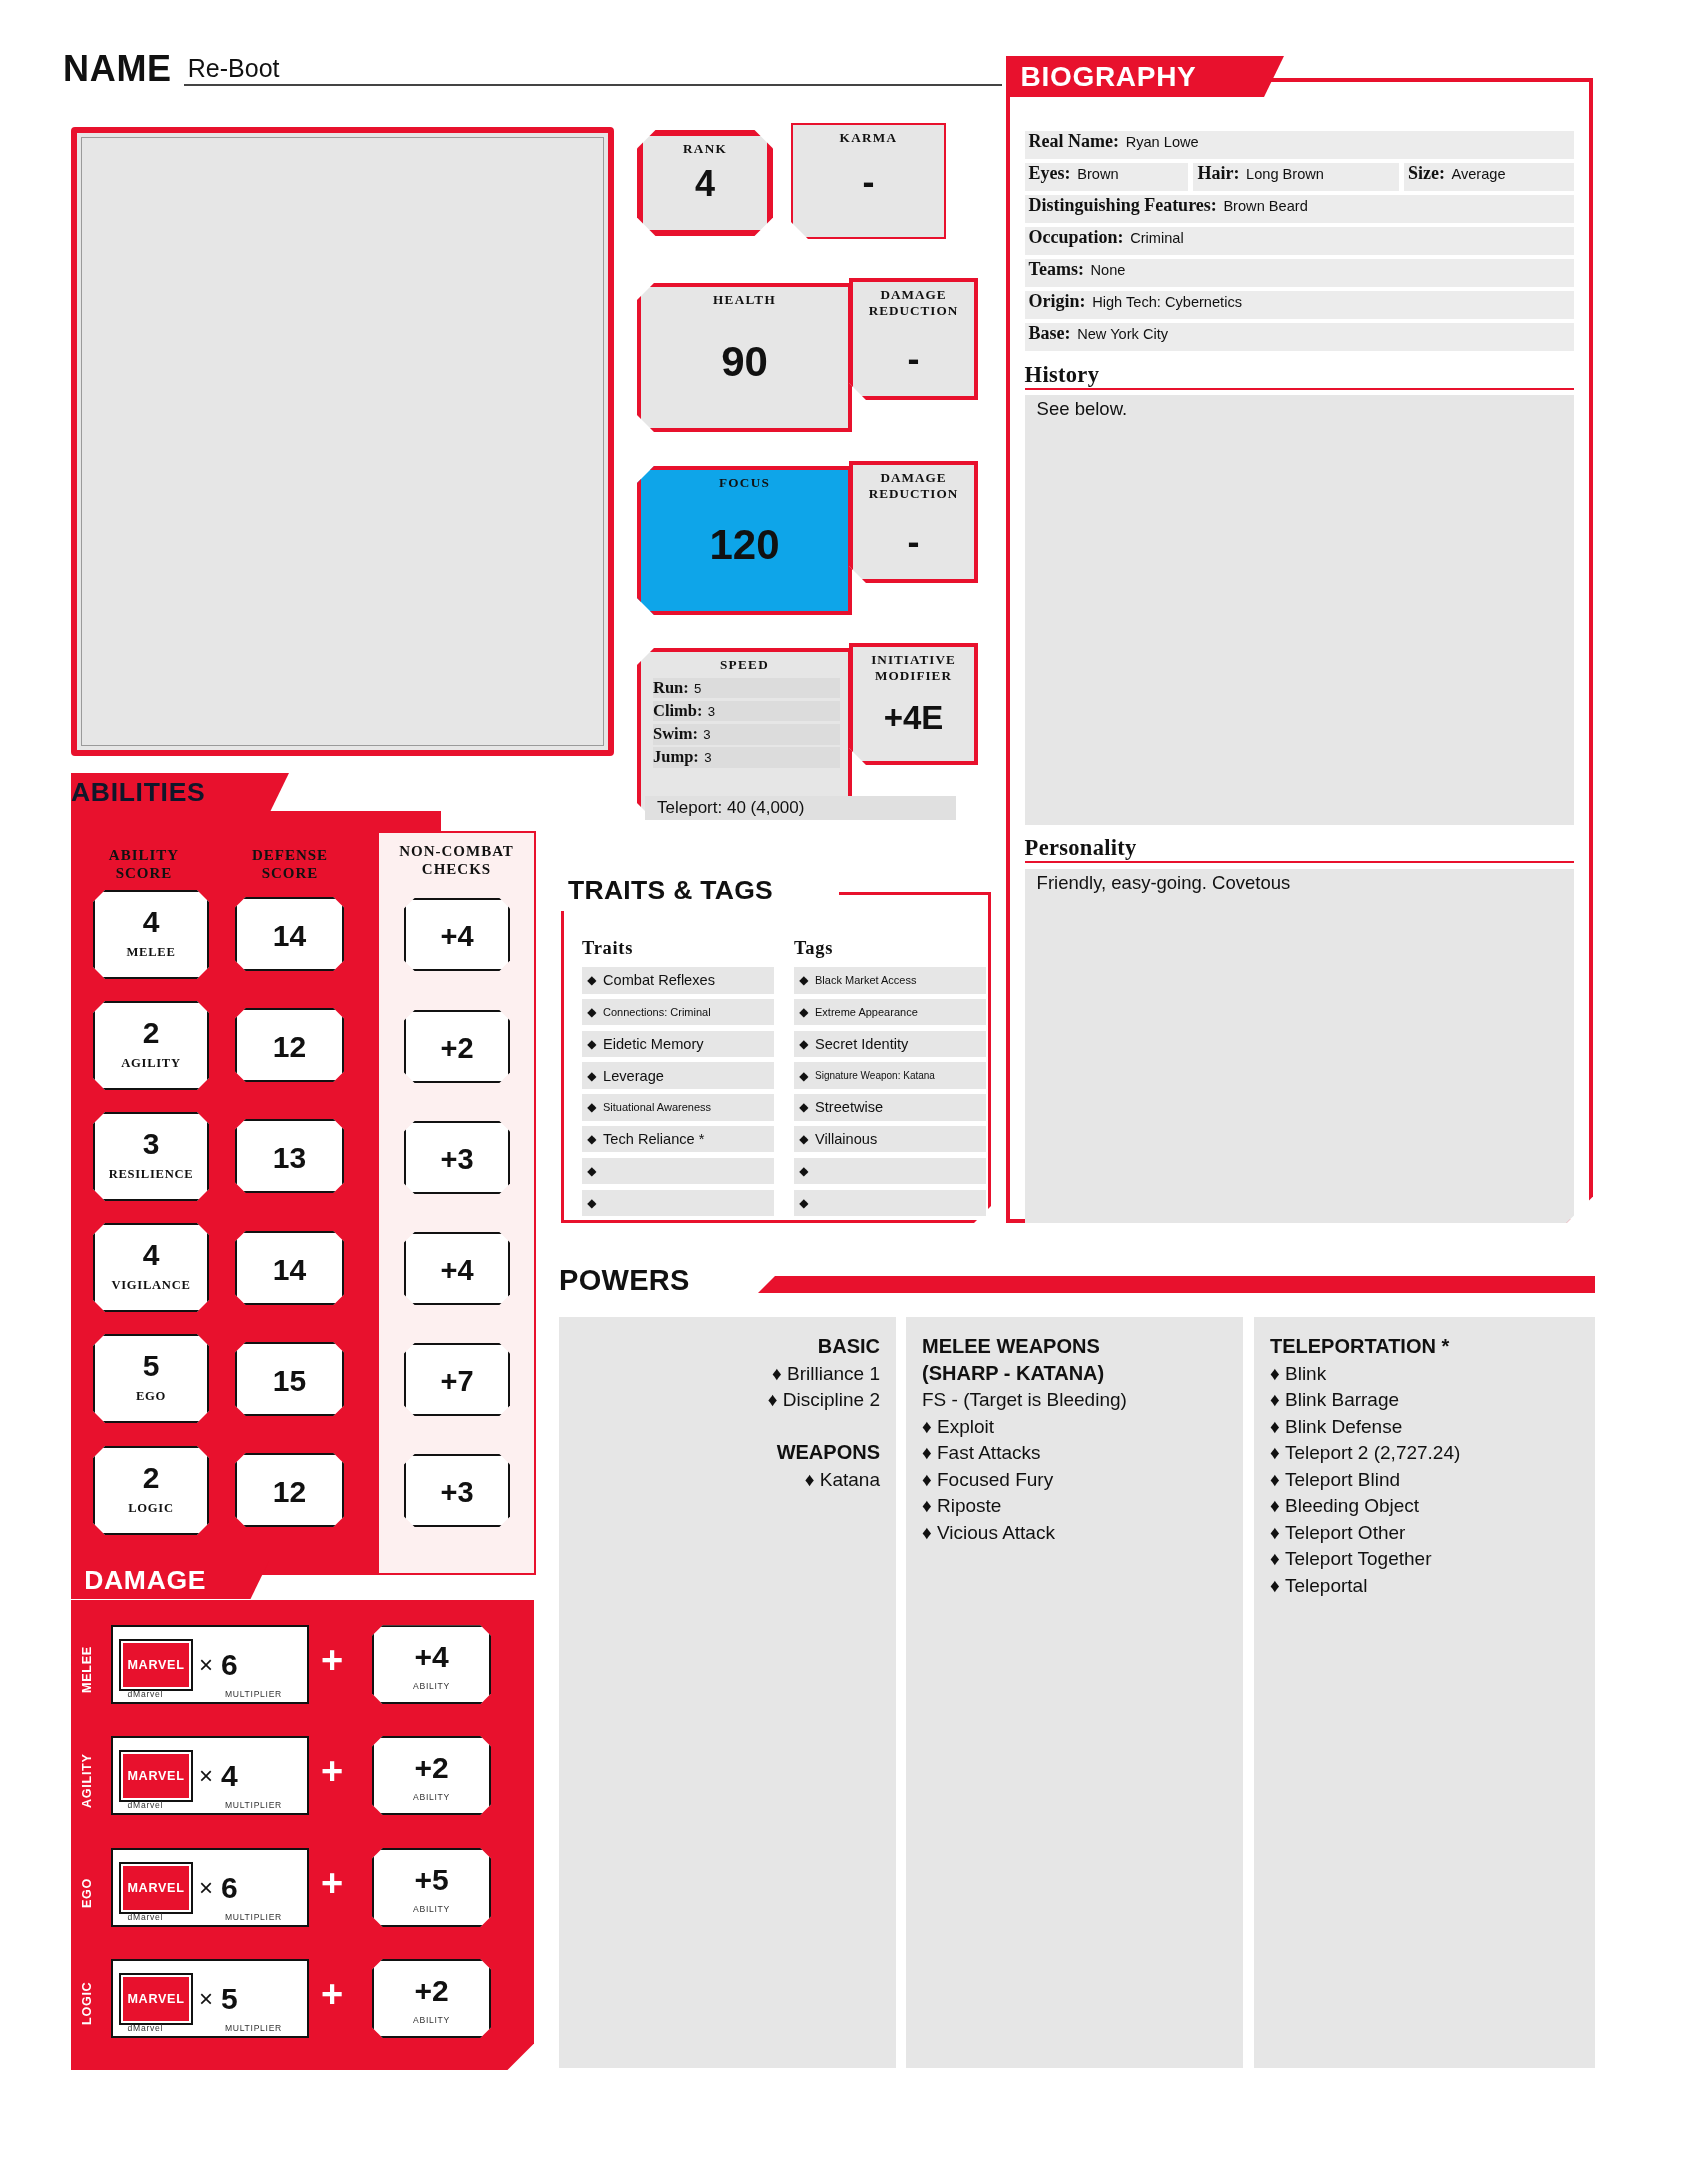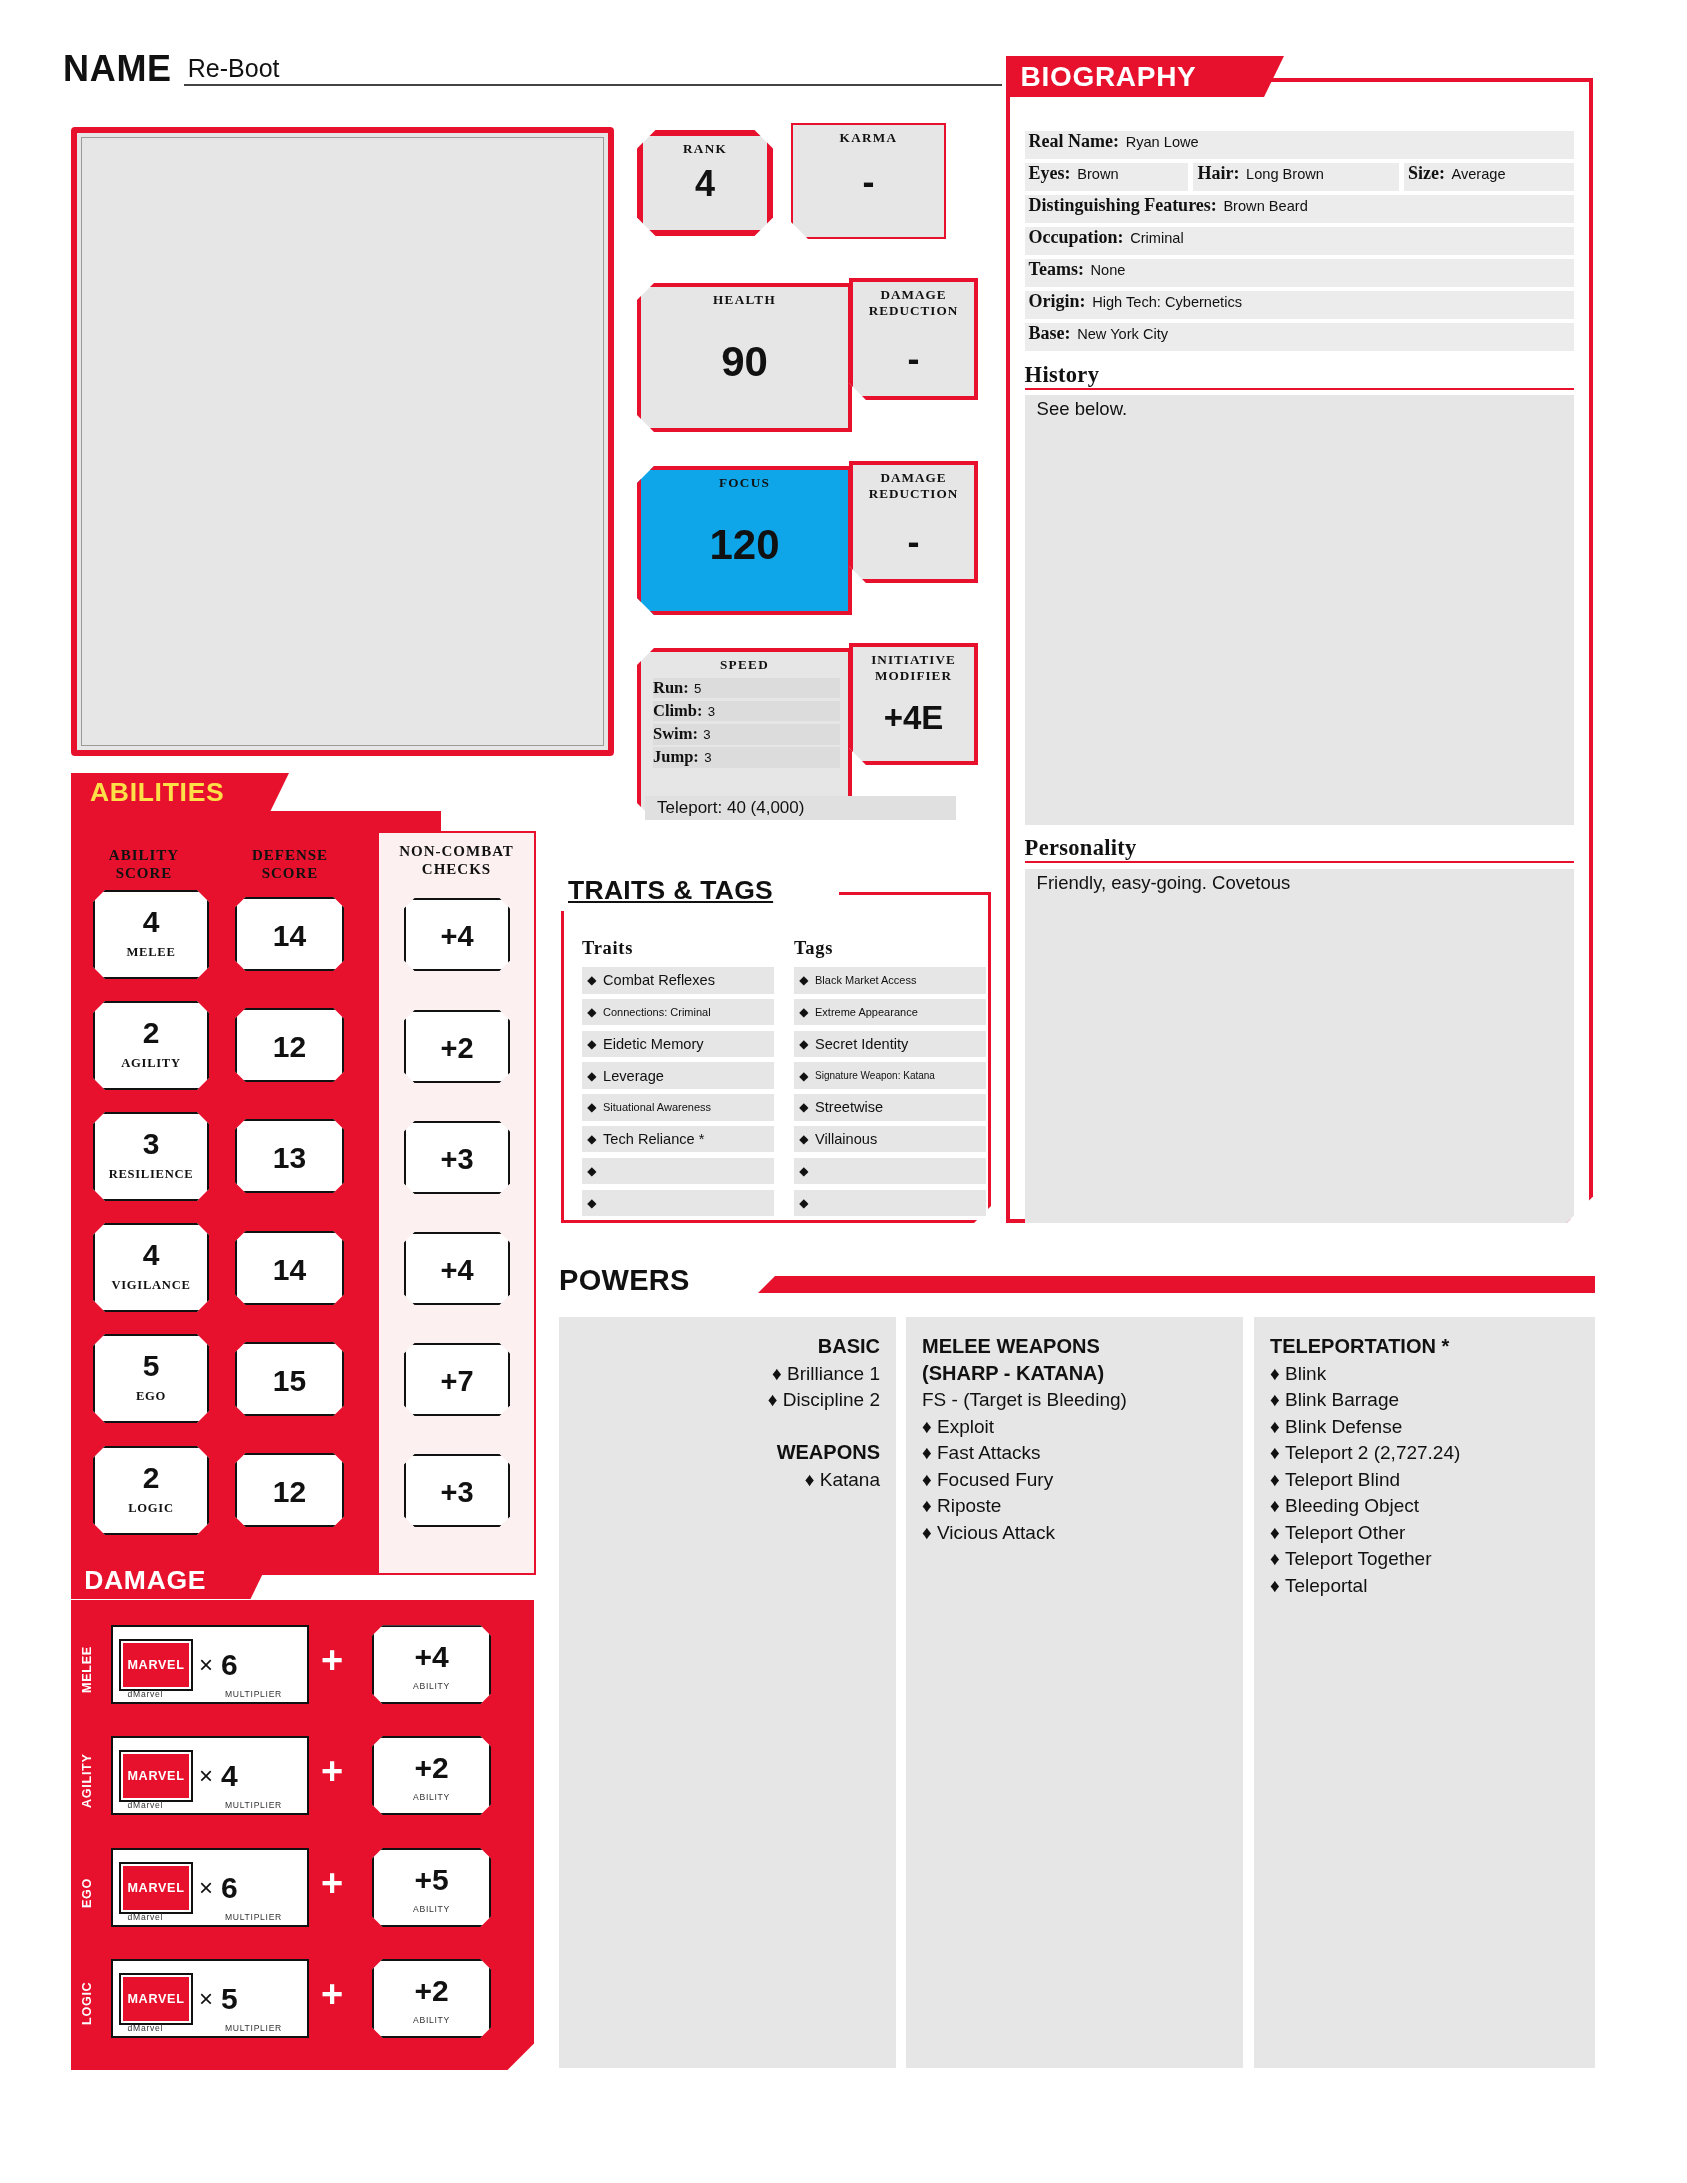--- a/index.html
+++ b/index.html
@@ -173,22 +173,22 @@
   }
 
   
   .abilities-banner {
     position: absolute; left: 71px; top: 773px;
     width: 218px; height: 38px;
     background: #e8112d;
     clip-path: polygon(0 0, 100% 0, calc(100% - 18.5px) 100%, 0 100%);
   }
   .abilities-banner span {
-    color: #fde047; font-weight: bold; font-size: 26.5px;
-    letter-spacing: 0.7px; padding-left: 19px; line-height: 38px; display: block;
+    color: #0f172a; font-weight: bold; font-size: 26.5px;
+    letter-spacing: 0.7px; padding-left: 0; line-height: 38px; display: block;
   }
   .abilities-body {
     position: absolute; left: 71px; top: 811px;
     width: 370px; height: 764px;
     background: #e8112d;
     clip-path: polygon(0 0, 100% 0, 100% 100%, 0 100%);
   }
   .noncombat-panel {
     position: absolute; left: 377px; top: 831px;
     width: 159px; height: 744px;
@@ -306,21 +306,21 @@
   .dmg-ability .sub { font-size: 8.6px; letter-spacing: 0.7px; padding-top: 9.3px; color: #333; }
 
   
   .tt-banner {
     position: absolute; left: 561px; top: 873px;
     width: 278px; height: 38px;
     background: #fff;
   }
   .tt-title {
     position: absolute; left: 568px; top: 875px;
-    font-weight: bold; font-size: 26.5px; letter-spacing: 0.3px; text-decoration: underline;
+    font-weight: bold; font-size: 26.5px; letter-spacing: 0.3px;
   }
   .tt-box {
     position: absolute; left: 561px; top: 892px;
     width: 430px; height: 331px;
     border: 3.3px solid #e8112d;
     box-sizing: border-box;
     clip-path: polygon(0 0, 100% 0, 100% calc(100% - 17px), calc(100% - 17px) 100%, 0 100%);
   }
   .tt-head {
     position: absolute;

